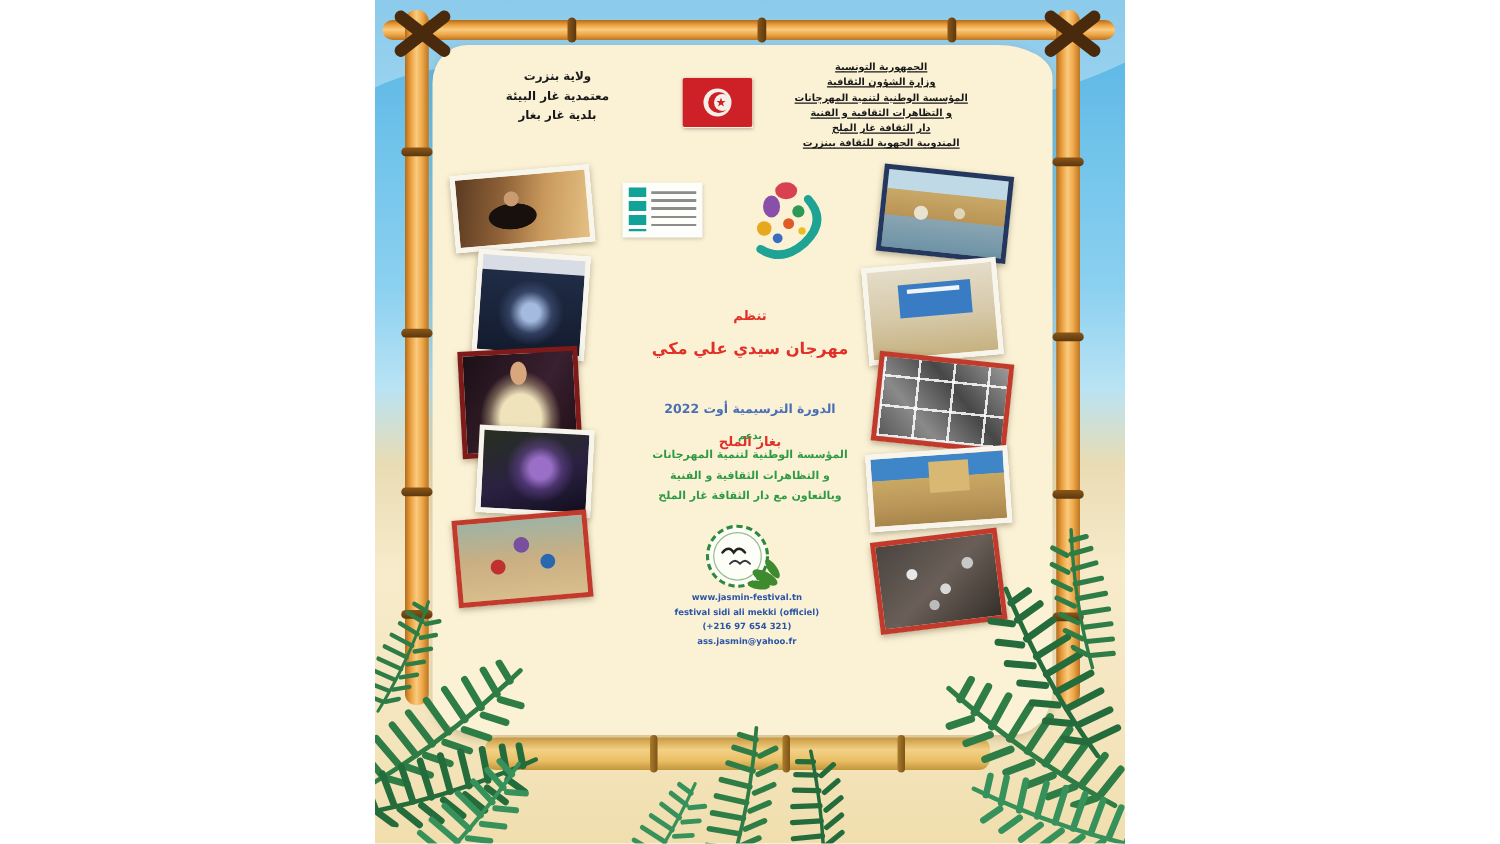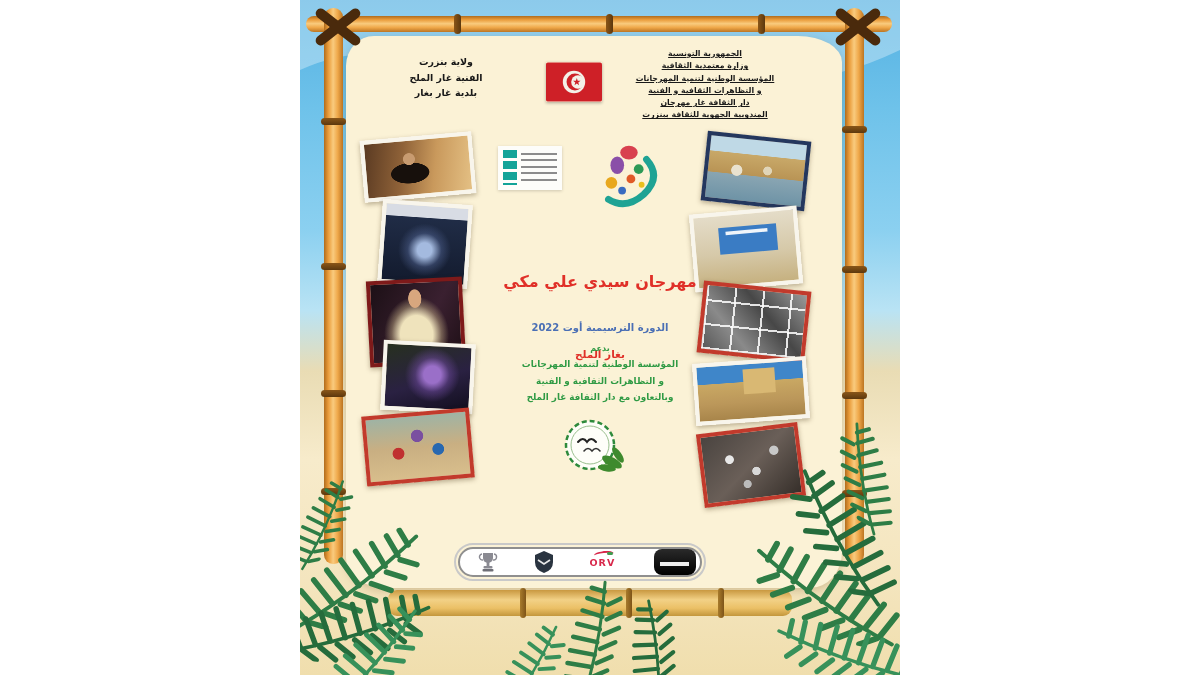--- a/index.html
+++ b/index.html
@@ -76,21 +76,21 @@
 
   .eo { position:absolute; left:198px; top:146px; width:64px; height:44px; background:#FDFDFA; box-shadow:0 1px 3px rgba(0,0,0,.18); }
   .eo-mark { position:absolute; left:5px; top:4px; width:14px; height:35px; background:repeating-linear-gradient(180deg,#12A398 0 8px,#FDFDFA 8px 11px); }
   .eo-lines { position:absolute; right:5px; top:7px; width:36px; height:31px; background:repeating-linear-gradient(180deg,#8C8C8C 0 2px,transparent 2px 6.5px); }
   .clogo { position:absolute; left:288px; top:136px; width:78px; height:78px; }
 
   .titles { position:absolute; left:165px; top:0; width:270px; height:420px; pointer-events:none; }
   .tline { position:absolute; left:0; right:0; direction:rtl; font-weight:bold; text-align:center; color:#E03028; }
   .t1 { top:216px; font-size:12px; }
   .t2 { top:247px; font-size:10.5px; }
-  .t3 { top:272px; font-size:16px; }
+  .t3 { top:272px; font-size:13px; }
   .t4 { top:300px; font-size:10.5px;margin-top:48px; }
   .t5 { top:322px; font-size:10px; color:#4A6FB5; }
   .s0 { top:344px; font-size:8px;  color:#2F9A44; }
   .s1 { top:359px; font-size:8.8px; color:#2F9A44; }
   .s2 { top:376px; font-size:8.8px; color:#2F9A44; }
   .s3 { top:392px; font-size:8.8px; color:#2F9A44; }
 
   .assoc-logo { position:absolute; left:262px; top:418px; width:68px; height:58px; }
   .contact { position:absolute; left:205px; top:473px; width:185px; text-align:center; color:#2B55A5; font-size:6.8px; font-weight:bold; line-height:11.5px; }
 
@@ -154,57 +154,58 @@
     <div class="photo p5"></div>
 
     <div class="photo p6"></div>
     <div class="photo p7"></div>
     <div class="photo p8"></div>
     <div class="photo p9"></div>
     <div class="photo p10"></div>
 
     <div class="ar region">
       <div>ولاية بنزرت</div>
-      <div>الفنية غار الملح</div>
+      <div>معتمدية غار البيئة</div>
       <div>بلدية غار بغار</div>
     </div>
 
     <svg class="flag" viewBox="0 0 60 42">
       <rect width="60" height="42" rx="2" fill="#CE2027"></rect>
       <circle cx="30" cy="21" r="12" fill="#F4F0E8"></circle>
       <circle cx="31" cy="21" r="9" fill="#CE2027"></circle>
       <circle cx="34.2" cy="21" r="7.2" fill="#F4F0E8"></circle>
       <polygon points="33,16.8 34,19.62 36.99,19.7 34.62,21.53 35.47,24.4 33,22.7 30.53,24.4 31.38,21.53 29.01,19.7 32,19.63" fill="#CE2027"></polygon>
     </svg>
 
     <div class="ar ministry">
       <div>الجمهورية التونسية</div>
-      <div>وزارة معتمدية الثقافية</div>
+      <div>وزارة الشؤون الثقافية</div>
       <div>المؤسسة الوطنية لتنمية المهرجانات</div>
       <div>و التظاهرات الثقافية و الفنية</div>
-      <div>دار الثقافة غار مهرجان</div>
+      <div>دار الثقافة غار الملح</div>
       <div>المندوبية الجهوية للثقافة ببنزرت</div>
     </div>
 
     <div class="eo">
       <div class="eo-mark"></div>
       <div class="eo-lines"></div>
     </div>
     <svg class="clogo" viewBox="0 0 80 80">
       <path d="M60 24 q16 18 -3 36 q-18 16 -36 5" stroke="#1FA394" stroke-width="7" fill="none" stroke-linecap="round"></path>
       <ellipse cx="42" cy="17" rx="9" ry="7" fill="#D8414F"></ellipse>
       <ellipse cx="30" cy="30" rx="7" ry="9" fill="#8A4FA8"></ellipse>
       <circle cx="24" cy="48" r="6" fill="#E8A81E"></circle>
       <circle cx="52" cy="34" r="5" fill="#2C9A56"></circle>
       <circle cx="44" cy="44" r="4.5" fill="#E05A28"></circle>
       <circle cx="35" cy="56" r="4" fill="#3A6CC0"></circle>
       <circle cx="55" cy="50" r="3" fill="#E8C01E"></circle>
     </svg>
 
     <div class="titles">
+      <div class="tline t2">تنظم</div>
       <div class="tline t3">مهرجان سيدي علي مكي</div>
       <div class="tline t4">بغار الملح</div>
       <div class="tline t5">الدورة الترسيمية أوت 2022</div>
       <div class="tline s0">بدعم</div>
       <div class="tline s1">المؤسسة الوطنية لتنمية المهرجانات</div>
       <div class="tline s2">و التظاهرات الثقافية و الفنية</div>
       <div class="tline s3">وبالتعاون مع دار الثقافة غار الملح</div>
     </div>
 
     <svg class="assoc-logo" viewBox="0 0 68 58">
@@ -212,41 +213,27 @@
       <circle cx="28" cy="27" r="19" fill="none" stroke="#9ABF8E" stroke-width="1"></circle>
       <path d="M16 24 q5 -6 9 0 q4 -6 9 0" stroke="#222" stroke-width="2" fill="none" stroke-linecap="round"></path>
       <path d="M22 33 q4 -5 8 0 q4 -5 8 0" stroke="#333" stroke-width="1.6" fill="none" stroke-linecap="round"></path>
       <g fill="#3E8A2E">
         <ellipse cx="50" cy="44" rx="11" ry="4.5" transform="rotate(28 50 44)"></ellipse>
         <ellipse cx="56" cy="37" rx="9" ry="3.5" transform="rotate(55 56 37)"></ellipse>
         <ellipse cx="45" cy="50" rx="9" ry="3.5" transform="rotate(8 45 50)"></ellipse>
       </g>
     </svg>
 
-
-    <div class="sponsors">
-      <svg width="20" height="22" viewBox="0 0 20 22">
-        <path d="M5 2 h10 v5 a5 5 0 0 1 -10 0 z" fill="#8A8A92"></path>
-        <path d="M4 3 a3 3 0 0 0 1 6 M16 3 a3 3 0 0 1 -1 6" stroke="#8A8A92" stroke-width="1.4" fill="none"></path>
-        <rect x="8.6" y="11" width="2.8" height="4" fill="#8A8A92"></rect>
-        <rect x="5.5" y="15" width="9" height="2.4" rx="1" fill="#8A8A92"></rect>
-        <rect x="4.5" y="18" width="11" height="2.4" rx="1" fill="#6E6E76"></rect>
-      </svg>
-      <div class="sp-gap"></div>
-      <svg width="22" height="24" viewBox="0 0 22 24">
-        <path d="M11 1 l9 4 v7 q0 8 -9 11 q-9 -3 -9 -11 v-7 z" fill="#2A3440"></path>
-        <path d="M5 10 l6 4 l6 -4" stroke="#E8E8E8" stroke-width="1.6" fill="none"></path>
-      </svg>
-      <div class="sp-gap"></div>
-      <div class="orv">
-        <span>ORV</span>
-      </div>
-      <div class="sp-gap"></div>
-      <div class="blacklogo"></div>
-    </div>
+    <div class="contact">
+      <div>www.jasmin-festival.tn</div>
+      <div>festival sidi ali mekki (officiel)</div>
+      <div>(+216 97 654 321)</div>
+      <div>ass.jasmin@yahoo.fr</div>
+    </div>
+
 
     <div class="pole h" style="left:6px; top:16px; width:586px; height:16px;">
       <div class="node hb" style="left:148px;"></div>
       <div class="node hb" style="left:300px;"></div>
       <div class="node hb" style="left:452px;"></div>
     </div>
     <div class="pole v" style="left:24px; top:8px; width:19px; height:556px;">
       <div class="node v" style="top:110px;"></div>
       <div class="node v" style="top:255px;"></div>
       <div class="node v" style="top:382px;"></div>

